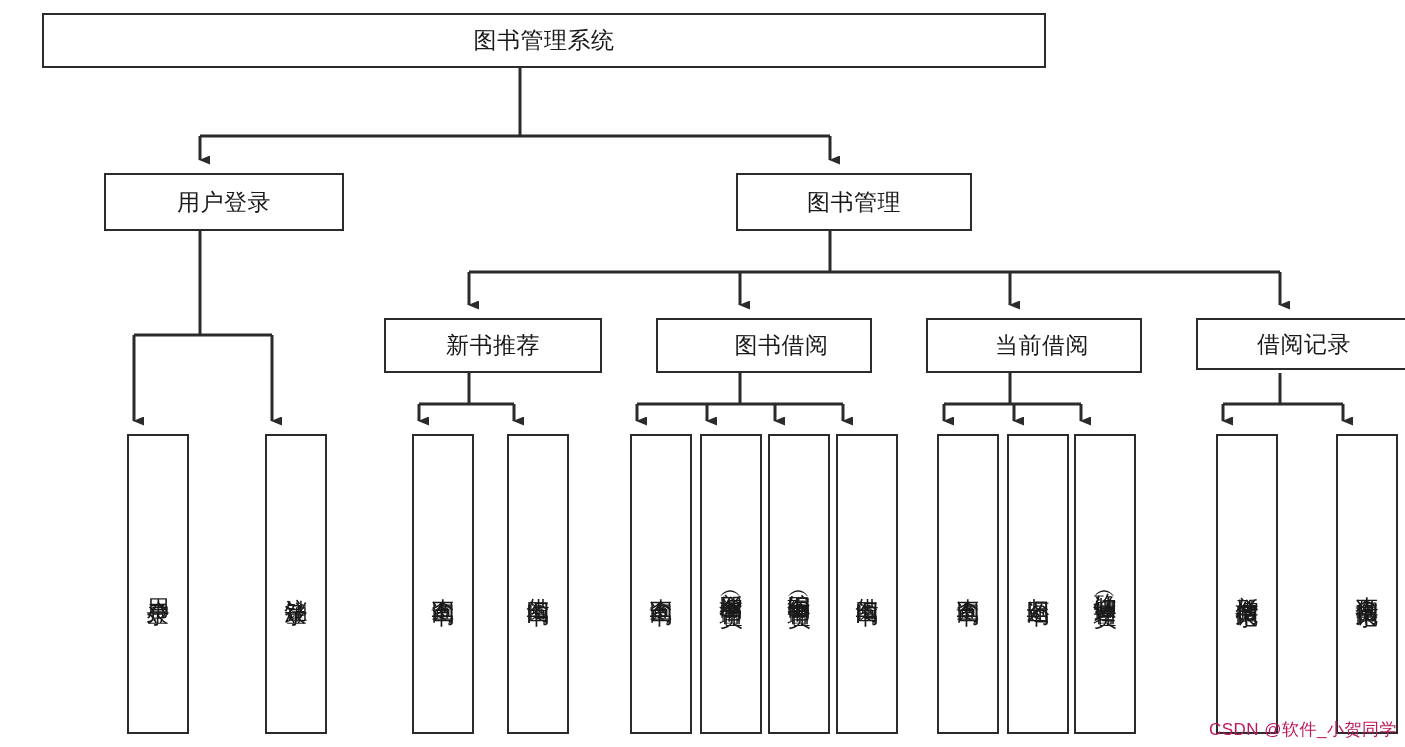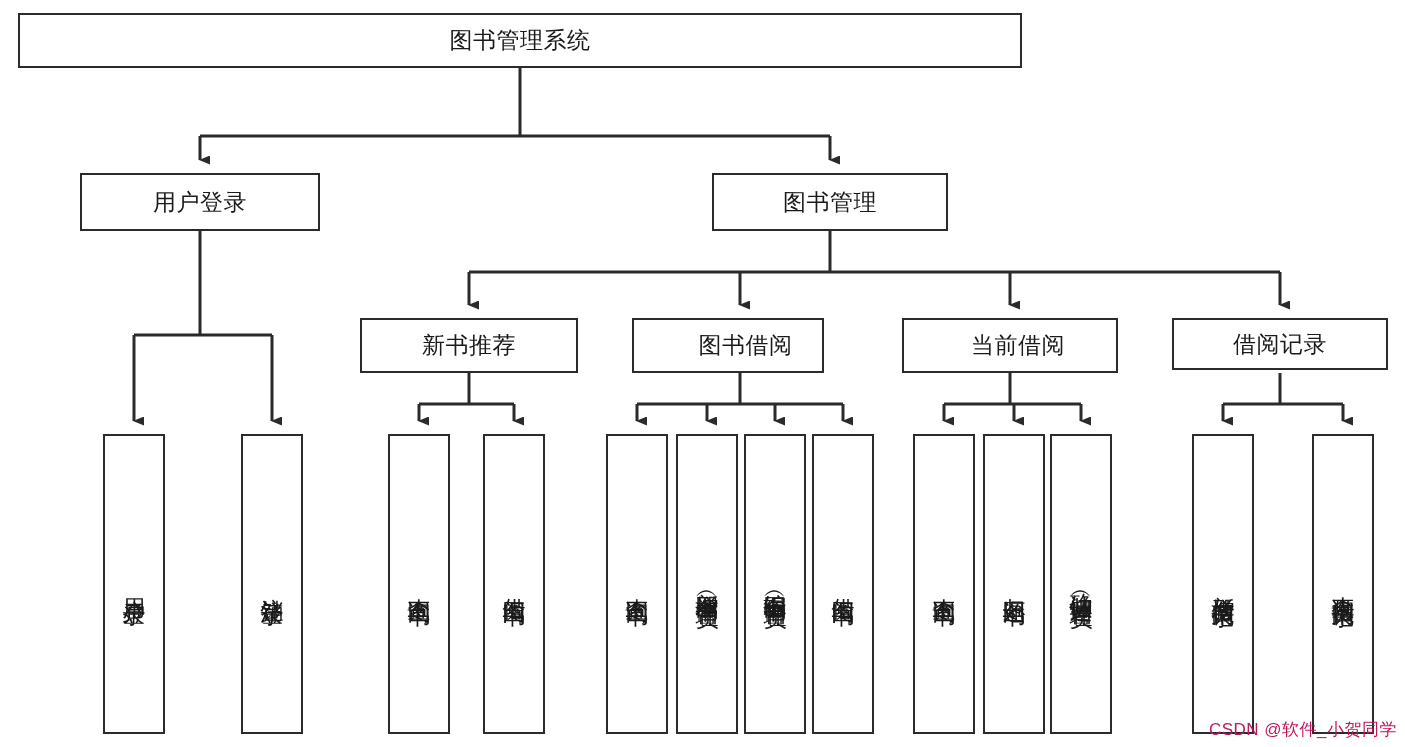--- a/index.html
+++ b/index.html
@@ -26,20 +26,21 @@
   }
   .node {
     position: absolute;
     box-sizing: border-box;
     background: #ffffff;
     border: 2px solid #2b2b2b;
     display: flex;
     align-items: center;
     justify-content: center;
     color: #1a1a1a;
+    margin-left: 24px;
   }
   .node.horiz {
     font-size: 23px;
     letter-spacing: 0.5px;
   }
   .node.vert {
     writing-mode: vertical-rl;
     text-orientation: upright;
     font-size: 23px;
     letter-spacing: 2px;
@@ -128,21 +129,21 @@
   <div class="node horiz" style="left:80px; top:173px; width:240px; height:58px;">
     <span class="lbl">用户登录</span>
   </div>
   <div class="node horiz" style="left:712px; top:173px; width:236px; height:58px;">
     <span class="lbl">图书管理</span>
   </div>
 
   <div class="node horiz" style="left:360px; top:318px; width:218px; height:55px;">
     <span class="lbl">新书推荐</span>
   </div>
-  <div class="node horiz" style="left:632px; top:318px; width:192px; height:55px;padding-left:35px;">
+  <div class="node horiz" style="left:632px; top:318px; width:216px; height:55px;padding-left:35px;">
     <span class="lbl">图书借阅</span>
   </div>
   <div class="node horiz" style="left:902px; top:318px; width:216px; height:55px;padding-left:16px;">
     <span class="lbl">当前借阅</span>
   </div>
   <div class="node horiz" style="left:1172px; top:318px; width:216px; height:52px;">
     <span class="lbl">借阅记录</span>
   </div>
 
   <div class="node vert" style="left:103px; top:434px; width:62px; height:300px;">

